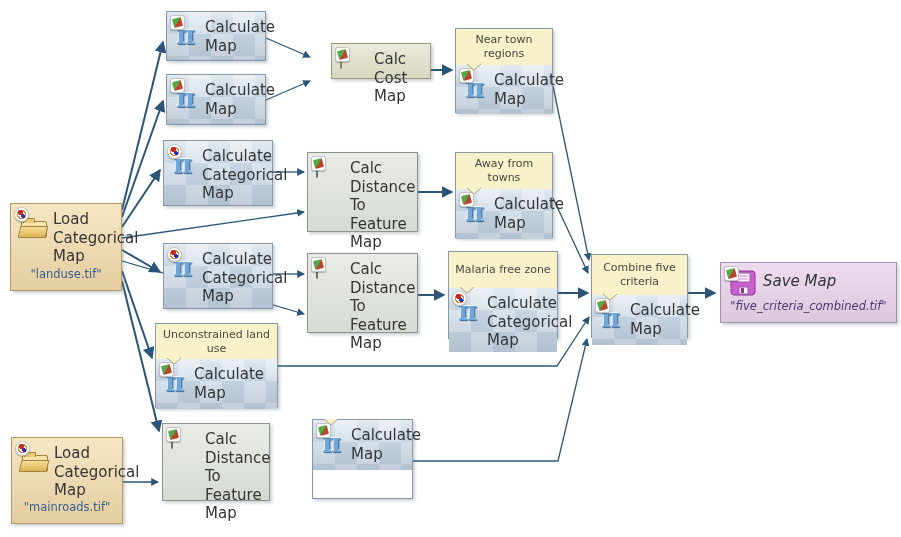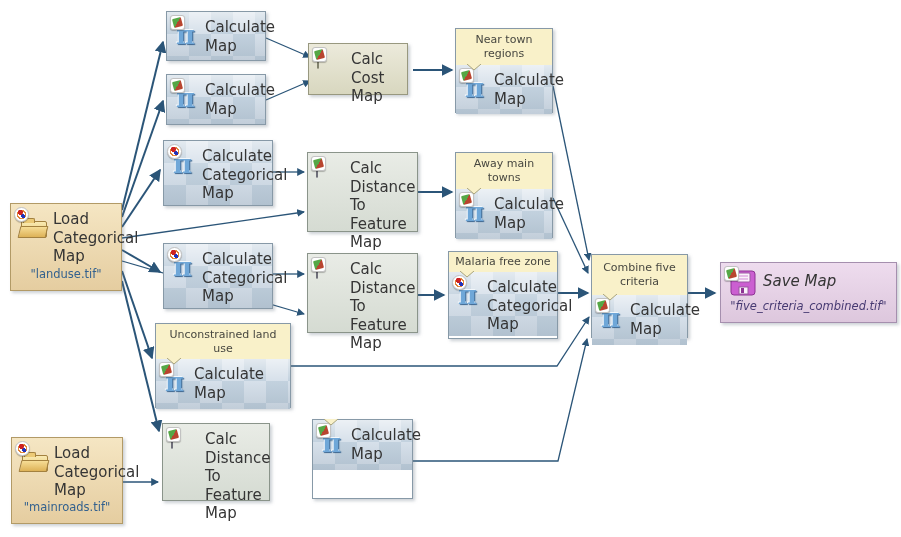--- a/index.html
+++ b/index.html
@@ -115,21 +115,21 @@
     <div class="body check" style="height:100%">
       <span class="icon">
           <i class="pi-glyph">π</i>
           <i class="badge badge-map"></i>
         </span>
       <span class="title">Calculate
 Map</span>
     </div>
   </div>
 
-  <div class="node cost" style="left:308px;top:43px;width:100px;height:52px">
+  <div class="node cost" style="left:331px;top:43px;width:100px;height:36px">
     <div class="body" style="height:100%">
       <span class="icon-sq"><span class="sq sq-cost"></span><i class="badge badge-map"></i></span>
       <span class="title">Calc Cost
 Map</span>
     </div>
   </div>
 
   <div class="node" style="left:455px;top:28px;width:98px;height:85px">
     <div class="note" style="height:36px">
         <span class="note-text">Near town
@@ -165,21 +165,21 @@
       <span class="icon-sq"><span class="sq sq-dist"></span><i class="badge badge-map"></i></span>
       <span class="title">Calc
 Distance
 To Feature
 Map</span>
     </div>
   </div>
 
   <div class="node" style="left:455px;top:152px;width:98px;height:86px">
     <div class="note" style="height:36px">
-        <span class="note-text">Away main
+        <span class="note-text">Away from
 towns</span>
       </div>
     <div class="body check" style="height:50px">
       <svg class="notch" width="16" height="7">
           <path d="M0,0 L7,6 L14,0" fill="#f9f1c9" stroke="#a9a47c"></path>
         </svg>
       <span class="icon">
           <i class="pi-glyph">π</i>
           <i class="badge badge-map"></i>
         </span>
@@ -218,21 +218,21 @@
     <div class="body" style="height:100%">
       <span class="icon-sq"><span class="sq sq-dist"></span><i class="badge badge-map"></i></span>
       <span class="title">Calc
 Distance
 To Feature
 Map</span>
     </div>
   </div>
 
   <div class="node" style="left:448px;top:251px;width:110px;height:88px">
-    <div class="note" style="height:20px">
+    <div class="note" style="height:36px">
         <span class="note-text">Malaria free zone</span>
       </div>
     <div class="body check" style="height:64px">
       <svg class="notch" width="16" height="7">
           <path d="M0,0 L7,6 L14,0" fill="#f9f1c9" stroke="#a9a47c"></path>
         </svg>
       <span class="icon">
           <i class="pi-glyph">π</i>
           <i class="badge badge-cat"></i>
         </span>
@@ -271,21 +271,21 @@
           <rect x="9" y="17" width="9" height="7" fill="#faf2fa" stroke="#9a5aa0"></rect>
           <rect x="11" y="18" width="3" height="5" fill="#8d3393"></rect>
         </svg>
         <i class="badge badge-map"></i>
       </span>
       <span class="title" style="padding-top:4px">Save Map</span>
       <span class="filename file-purple">"five_criteria_combined.tif"</span>
     </div>
   </div>
 
-  <div class="node" style="left:155px;top:323px;width:136px;height:85px">
+  <div class="node" style="left:155px;top:323px;width:123px;height:85px">
     <div class="note" style="height:35px">
         <span class="note-text">Unconstrained land
 use</span>
       </div>
     <div class="body check" style="height:50px">
       <svg class="notch" width="16" height="7">
           <path d="M0,0 L7,6 L14,0" fill="#f9f1c9" stroke="#a9a47c"></path>
         </svg>
       <span class="icon">
           <i class="pi-glyph">π</i>

